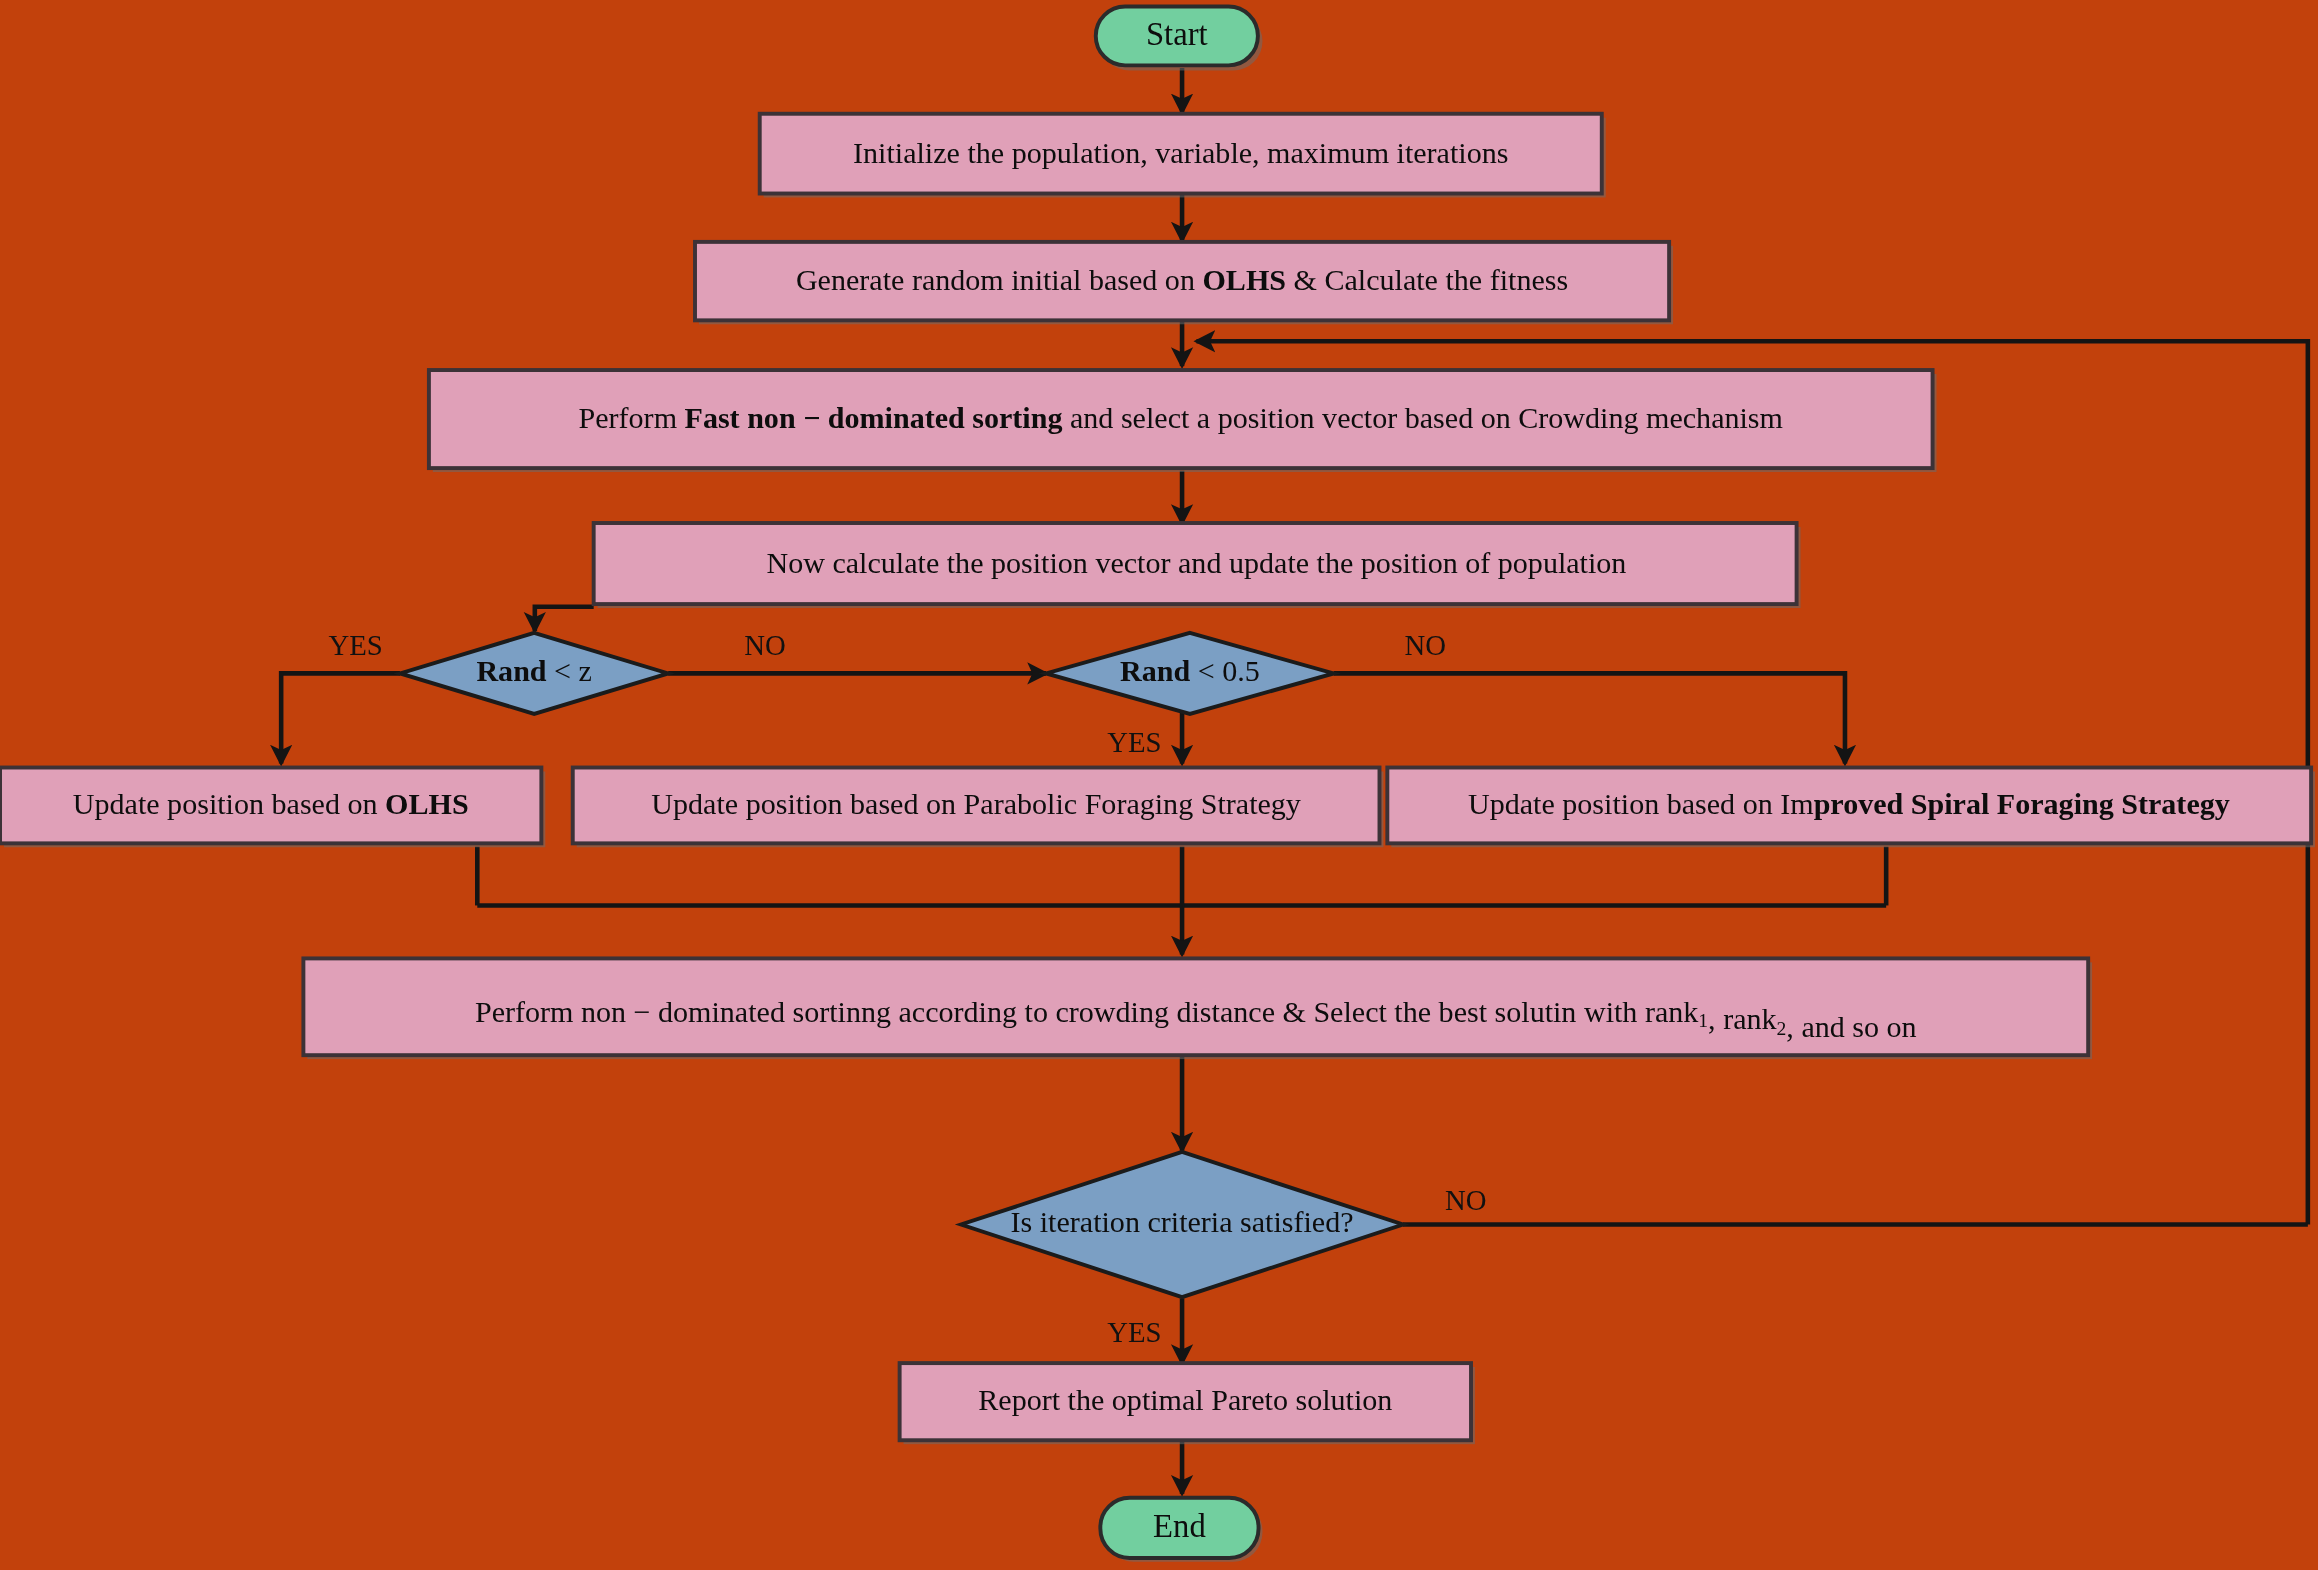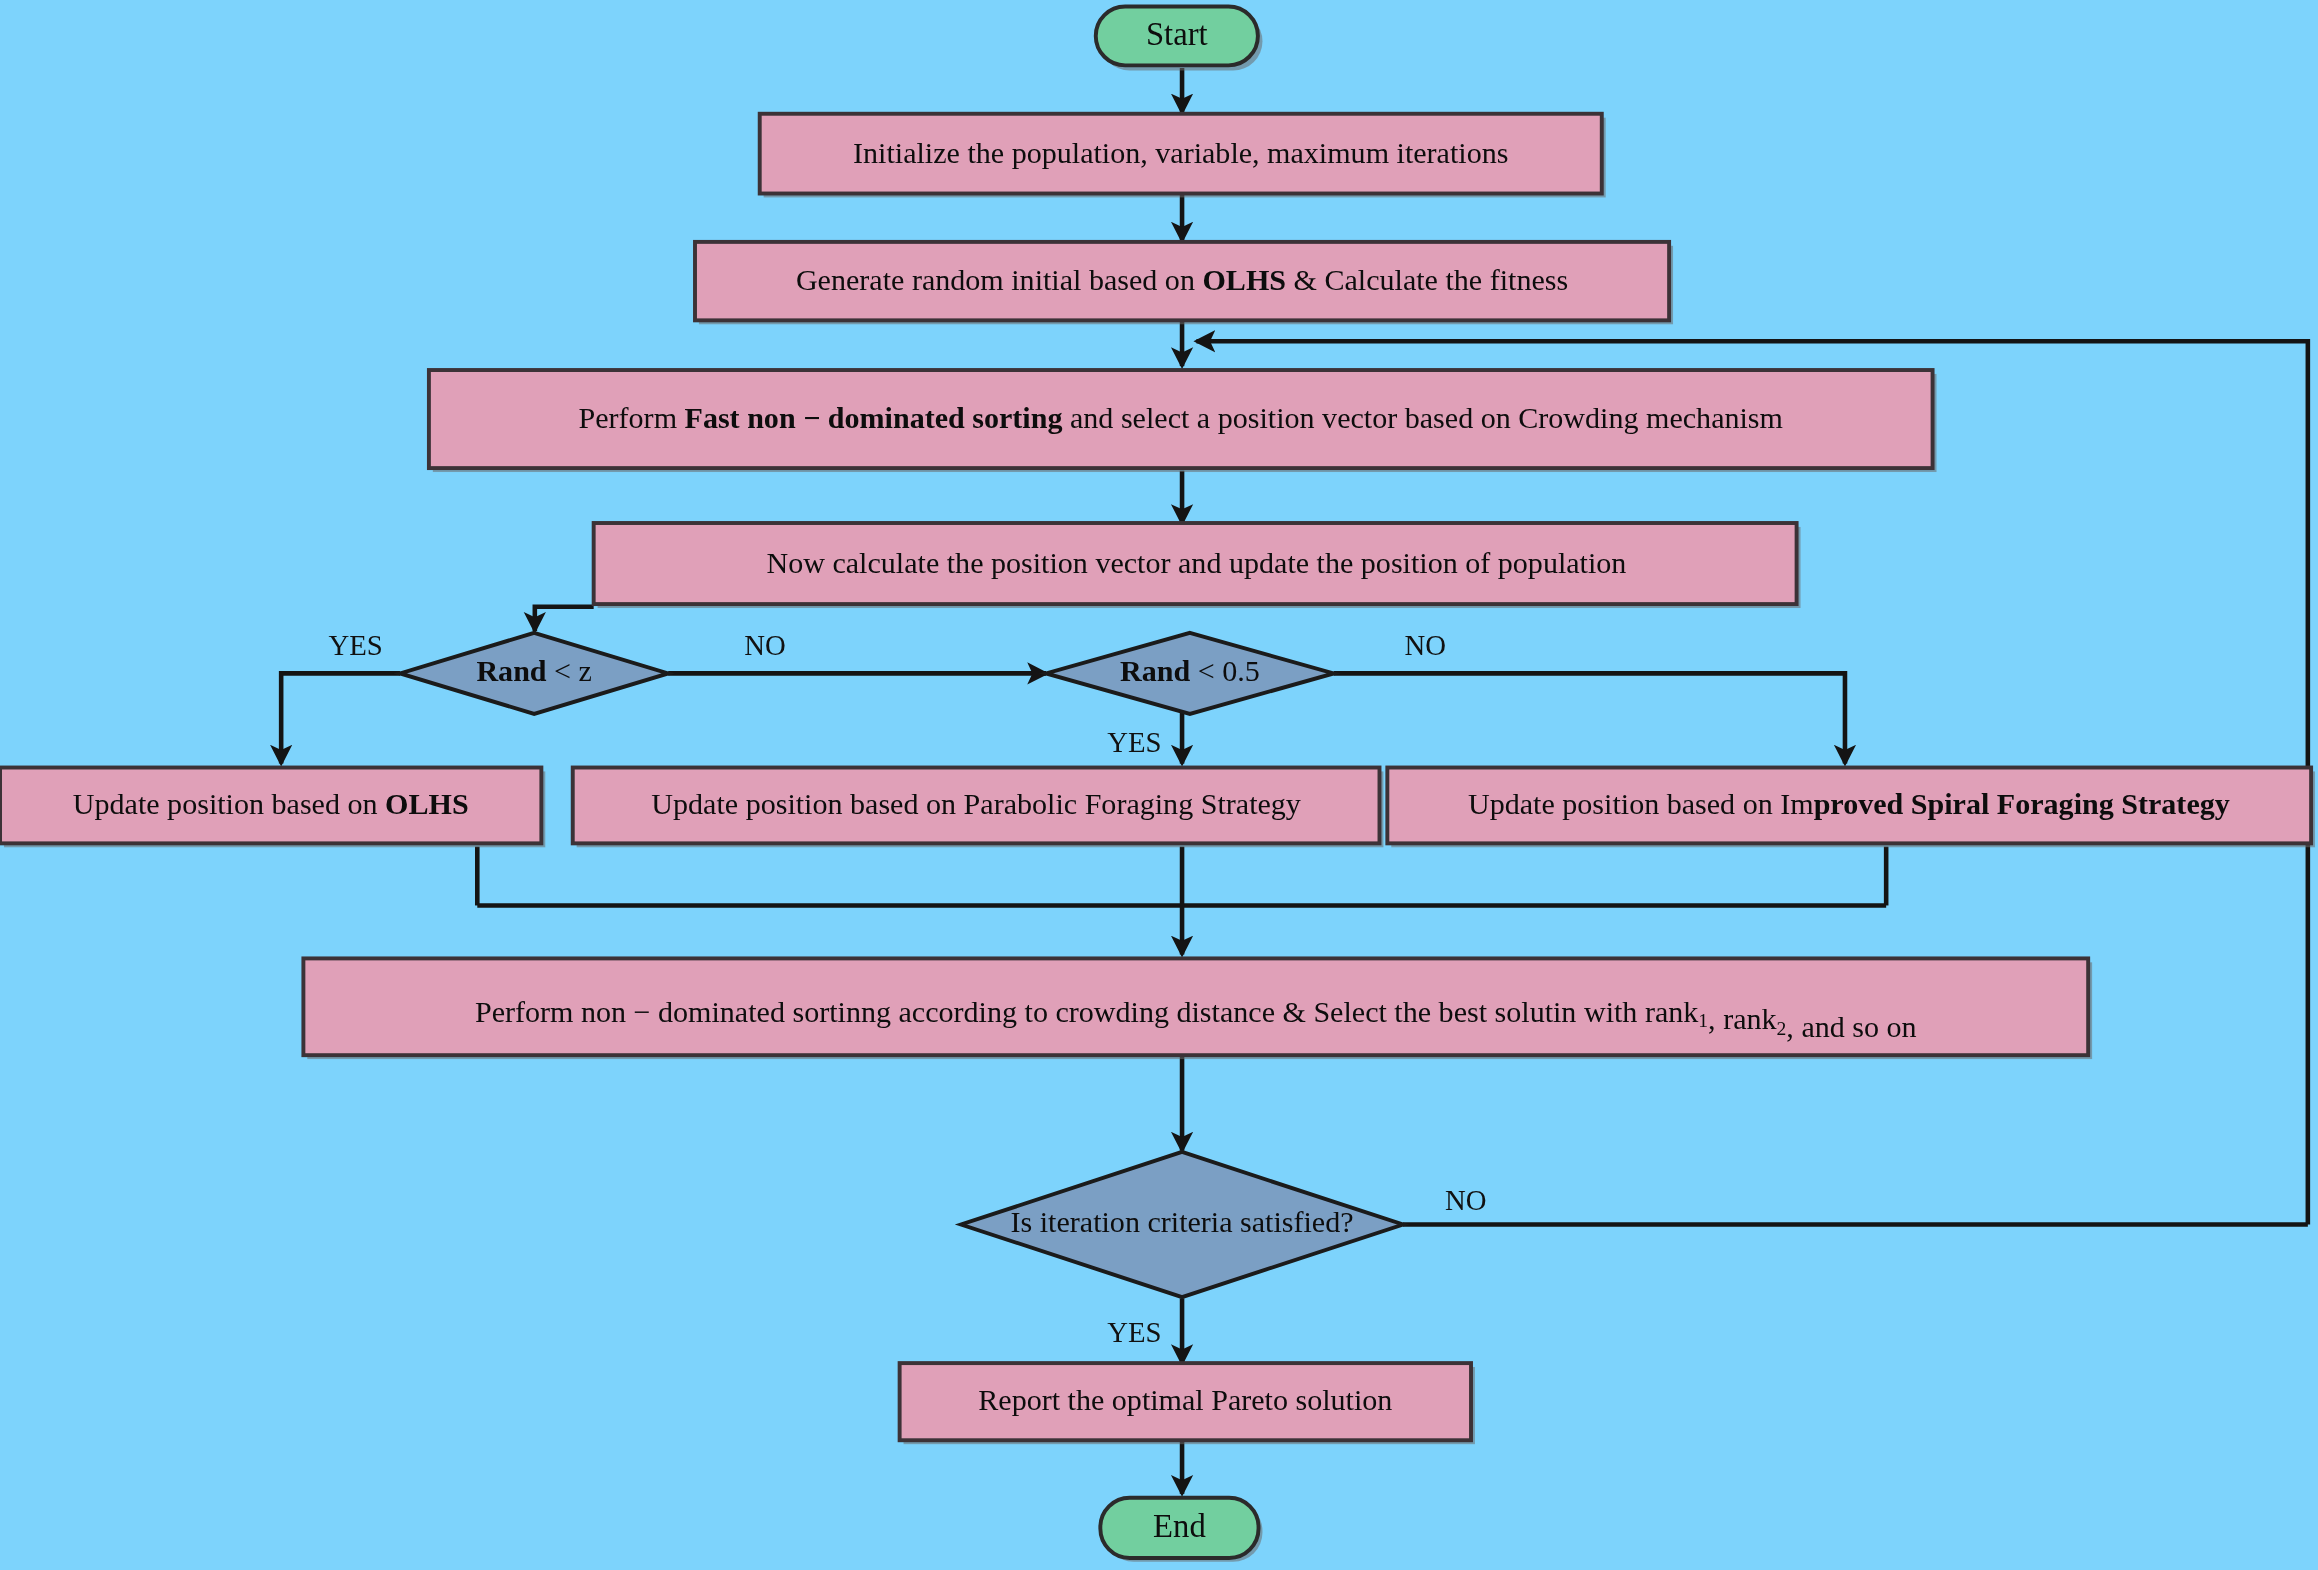--- a/index.html
+++ b/index.html
@@ -7,21 +7,21 @@
     padding: 0;
     background: #ffffff;
   }
   body {
     font-family: "Liberation Serif", "DejaVu Serif", serif;
   }
   #flowchart-root {
     position: relative;
     width: 2319px;
     height: 1571px;
-    background: #7dd3fc;
+    background: #c2410c;
     overflow: hidden;
   }
   svg#flow-svg {
     position: absolute;
     top: 0;
     left: 0;
     width: 2319px;
     height: 1571px;
   }
   .node-text {

